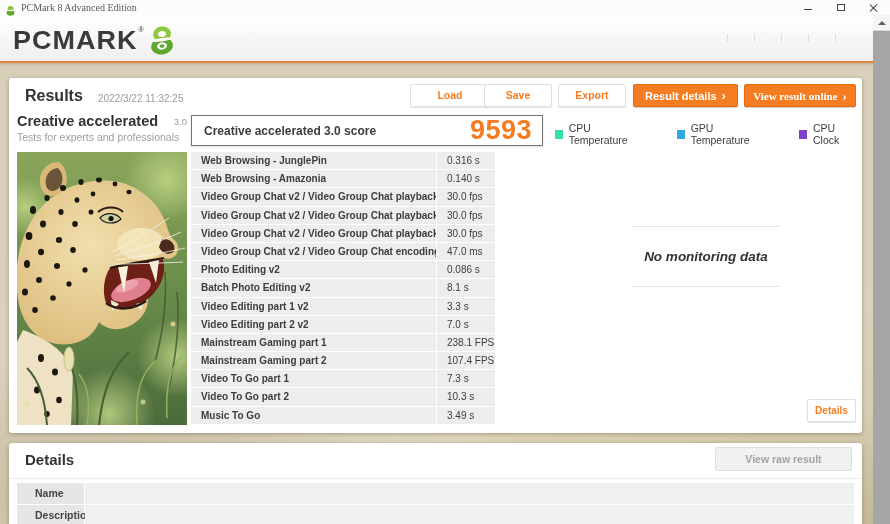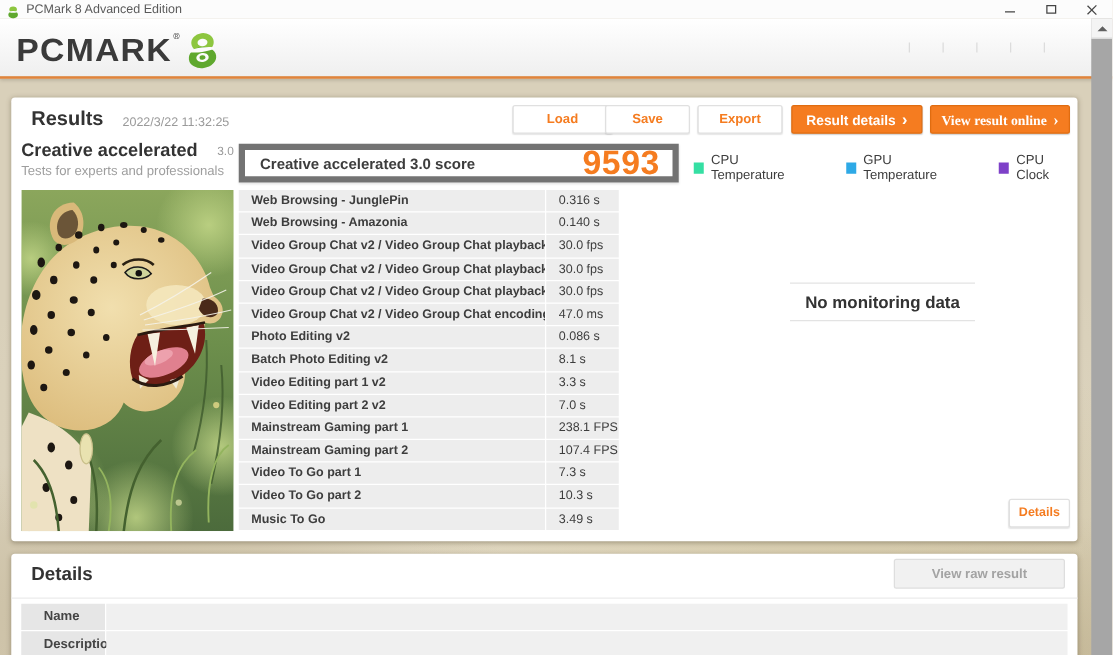--- a/index.html
+++ b/index.html
@@ -8,21 +8,21 @@
   .stage { position:relative; width:890px; height:524px; overflow:hidden;
     background:
       radial-gradient(420px 200px at 15% 95%, rgba(164,146,104,.38), transparent 70%),
       radial-gradient(520px 260px at 78% 90%, rgba(206,193,152,.55), transparent 72%),
       radial-gradient(640px 320px at 50% 65%, rgba(238,231,208,.65), transparent 75%),
       radial-gradient(300px 160px at 95% 100%, rgba(158,140,100,.4), transparent 70%),
       #d9d0ba; }
 
   
   .titlebar { position:absolute; top:0; left:0; right:0; height:15px; background:#fcfcfc;
-    display:flex; align-items:center; padding-left:5px; z-index:6; }
+    display:flex; align-items:center; padding-left:5px; z-index:6;font-family:Liberation Serif, serif; }
   .app-icon { width:11px; height:11px; margin-right:5px; display:inline-block; }
   .titlebar-text { font-size:10px; color:#5a5a5a; line-height:15px; }
   .win-controls { position:absolute; right:6px; top:0; height:15px; display:flex; gap:21px; align-items:center; padding-right:4px; }
   .win-btn { width:12px; height:12px; position:relative; cursor:default; }
   .ico-min { position:absolute; left:2px; top:7px; width:8px; height:1px; background:#444; }
   .ico-max { position:absolute; left:2px; top:2px; width:8px; height:7px; border:1px solid #444; }
   .ico-close::before, .ico-close::after { content:""; position:absolute; left:5px; top:1px; width:1.4px; height:10px; background:#444; }
   .ico-close::before { transform:rotate(45deg); } .ico-close::after { transform:rotate(-45deg); }
 
   
@@ -62,37 +62,37 @@
   
   .test-block { position:absolute; left:8px; top:34px; width:170px; }
   .test-name { font-size:14.5px; font-weight:bold; color:#333; display:inline-block; }
   .test-version { font-size:9.5px; color:#9a9a9a; float:right; margin-top:4px; }
   .test-subtitle { font-size:10.5px; color:#9e9e9e; margin-top:1px; }
   .leopard { position:absolute; left:8px; top:74px; width:170px; height:273px; overflow:hidden; }
   .leopard svg { display:block; width:170px; height:273px; }
 
   
   .score-box { position:absolute; left:182px; top:37px; width:352px; height:31px; background:#fff;
-    border:5px solid #737373; box-shadow:0 1px 2px rgba(0,0,0,.12); display:flex; align-items:center; }
+    border:1px solid #737373; box-shadow:0 1px 2px rgba(0,0,0,.12); display:flex; align-items:center; }
   .score-label { font-size:12px; font-weight:bold; color:#3d3d3d; margin-left:12px; flex:1; }
   .score-value { font-size:27px; font-weight:bold; color:#f57c20; margin-right:10px; letter-spacing:.5px; }
   .bench-table { position:absolute; left:182px; top:74px; width:304px; }
   .bench-row { display:flex; height:17.2px; margin-bottom:1px; }
   .bench-name { width:245px; background:#ededed; font-size:10px; font-weight:bold; color:#3d3d3d;
     line-height:17.2px; padding-left:10px; margin-right:1px; white-space:nowrap; overflow:hidden; }
   .bench-value { flex:1; background:#ededed; font-size:10px; color:#3d3d3d; line-height:17.2px; padding-left:10px; }
 
   
   .legend { position:absolute; left:546px; top:44px; width:302px; display:flex; justify-content:center; gap:36px; }
   .legend-item { display:flex; align-items:center; gap:6px; }
   .legend-swatch { width:9px; height:9px; display:inline-block; }
   .legend-label { font-size:10.5px; color:#3d3d3d; }
   .no-data { position:absolute; left:546px; top:148px; width:302px; display:flex; justify-content:center; }
-  .no-data-inner { border-top:1px solid #e3e3e3; border-bottom:1px solid #e3e3e3; padding:7px 12px;
-    font-size:13.5px; font-weight:bold; color:#333; }
+  .no-data-inner { border-top:1px solid #e3e3e3; border-bottom:1px solid #e3e3e3; padding:22px 12px;
+    font-size:13.5px; font-weight:bold; color:#333;font-style:italic; }
   .btn-details { left:798px; top:321px; width:49px; font-size:10px; }
 
   
   .details-title { position:absolute; left:16px; top:8px; font-size:15px; font-weight:bold; color:#333; }
   .btn-rawresult { left:706px; top:4px; width:137px; height:24px; background:#f1f1f1; border:1px solid #dedede;
     color:#a3a3a3; font-size:10.5px; line-height:22px; box-shadow:none; }
   .details-divider { position:absolute; left:0; top:35px; width:100%; height:1px; background:#ececec; }
   .fields { position:absolute; left:8px; top:40px; width:837px; }
   .field-row { display:flex; height:21px; margin-bottom:1px; }
   .field-label { width:67px; background:#e6e6e6; font-size:10.5px; font-weight:bold; color:#444;

